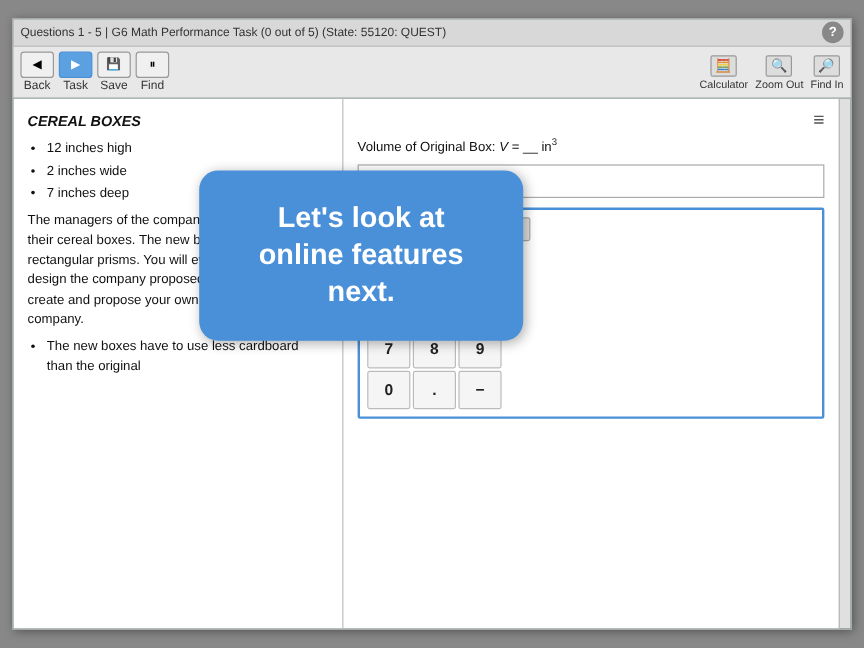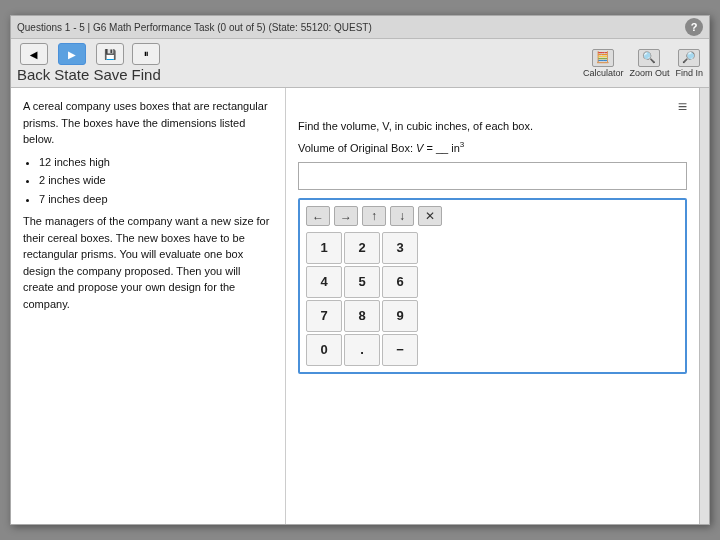--- a/index.html
+++ b/index.html
@@ -75,21 +75,21 @@
       justify-content: center;
       width: 28px;
       height: 22px;
       border: 1px solid #999;
       border-radius: 3px;
       background: #f0f0f0;
       cursor: pointer;
       font-size: 10px;
     }
     .nav-label {
-      font-size: 15px;
+      font-size: 10px;
       color: #333;
       text-align: center;
     }
     .nav-group {
       display: flex;
       flex-direction: column;
       align-items: center;
       gap: 1px;
     }
     .toolbar-right {
@@ -279,21 +279,21 @@
     <div class="help-btn">?</div>
   </div>
 
   <div class="toolbar">
     <div class="nav-group">
       <div class="nav-btn">◀</div>
       <span class="nav-label">Back</span>
     </div>
     <div class="nav-group">
       <div class="nav-btn" style="background:#5ba0e0;color:white;border-color:#4a90d9;">▶</div>
-      <span class="nav-label">State</span>
+      <span class="nav-label">Task</span>
     </div>
     <div class="nav-group">
       <div class="nav-btn">💾</div>
       <span class="nav-label">Save</span>
     </div>
     <div class="nav-group">
       <div class="nav-btn">⏸</div>
       <span class="nav-label">Find</span>
     </div>
     <div class="toolbar-right">
@@ -308,34 +308,36 @@
       <div class="tool-btn">
         <div class="tool-icon">🔎</div>
         <span>Find In</span>
       </div>
     </div>
   </div>
 
   <div class="content-area">
 
     <div class="left-panel">
-      <p>A cereal company uses boxes that are rectangular prisms. The boxes have the dimensions listed below.</p>
+      <h2>CEREAL BOXES</h2>
       <ul>
         <li><span>12 inches high</span></li>
         <li><span>2 inches wide</span></li>
         <li><span>7 inches deep</span></li>
       </ul>
       <p>The managers of the company want a new size for their cereal boxes. The new boxes have to be rectangular prisms. You will evaluate one box design the company proposed. Then you will create and propose your own design for the company.</p>
+      <ul>
+        <li><span>The new boxes have to use less cardboard than the original</span></li>
+      </ul>
     </div>
 
     <div class="right-panel">
       <div class="right-panel-header">
         <span class="hamburger">≡</span>
       </div>
-      <p>Find the volume, V, in cubic inches, of each box.</p>
       <p class="volume-label">
         Volume of Original Box: <em>V</em> = __ in<sup>3</sup>
       </p>
       <div class="answer-box"></div>
 
       <div class="keypad-container">
         <div class="keypad-toolbar">
           <div class="kpad-btn">←</div>
           <div class="kpad-btn">→</div>
           <div class="kpad-btn">↑</div>
@@ -354,15 +356,18 @@
           <div class="key">9</div>
           <div class="key">0</div>
           <div class="key">.</div>
           <div class="key">−</div>
         </div>
       </div>
     </div>
 
     <div class="scrollbar-stub"></div>
 
+    <div class="tooltip-overlay">
+      <span>Let's look at online features next.</span>
+    </div>
 
   </div>
 </div>
 
 </body></html>

